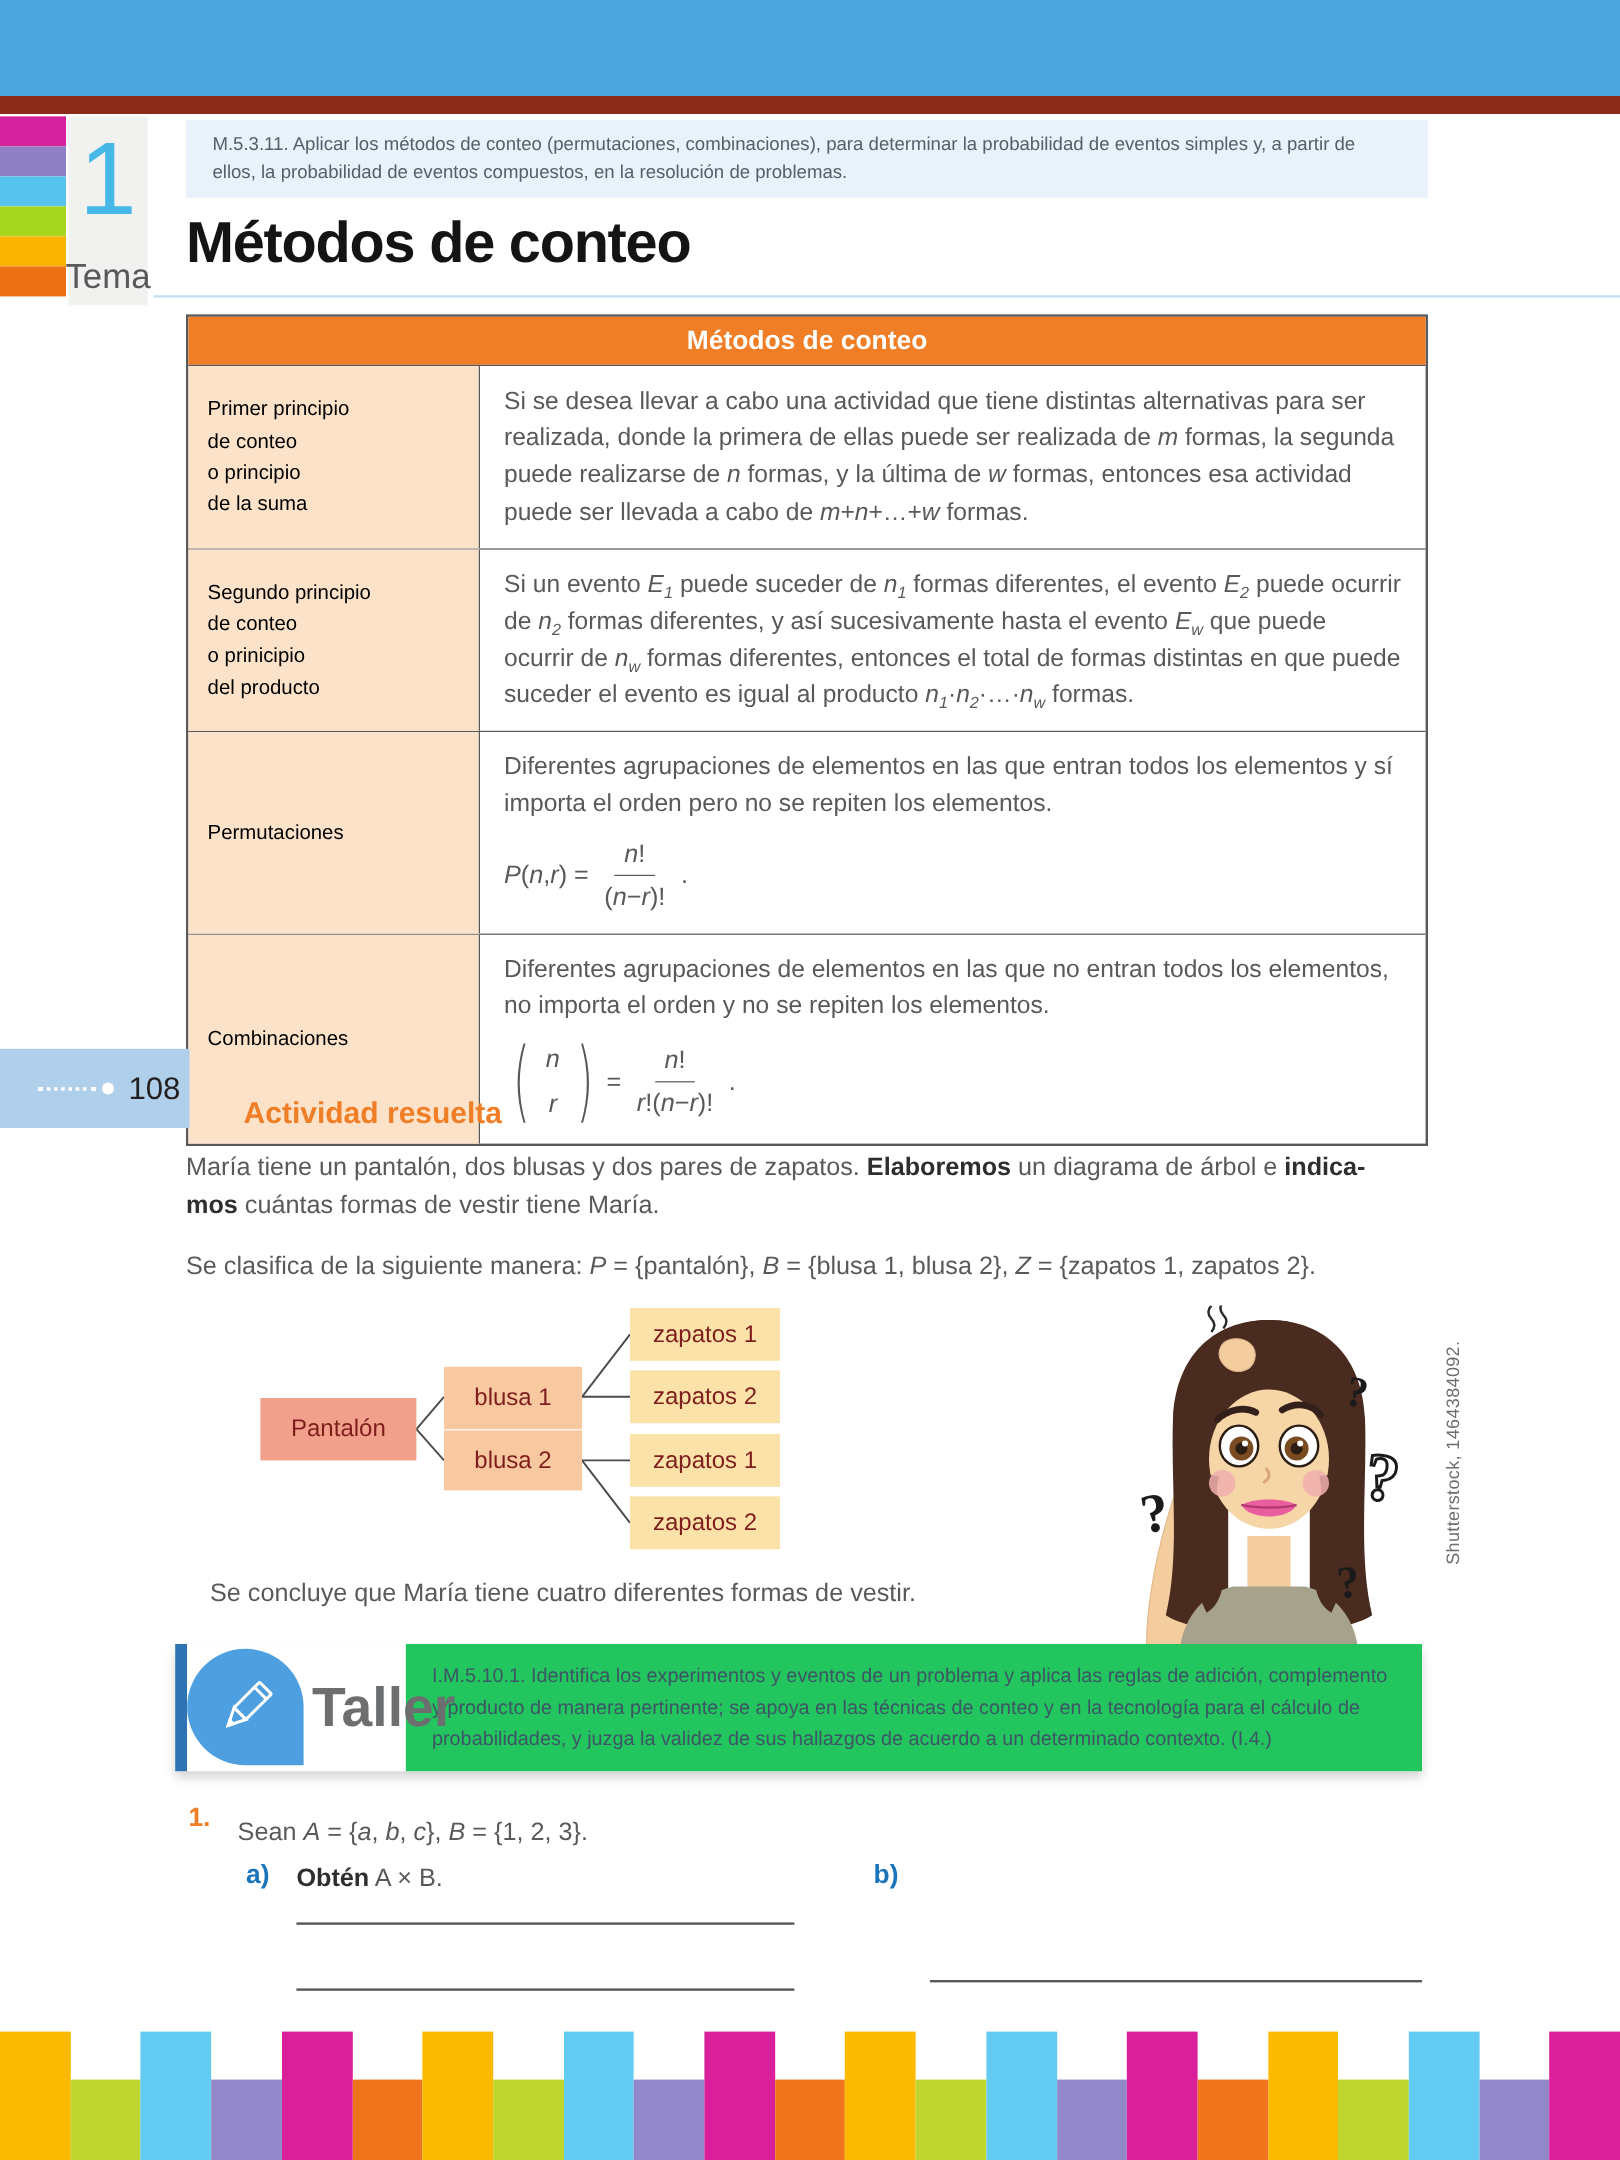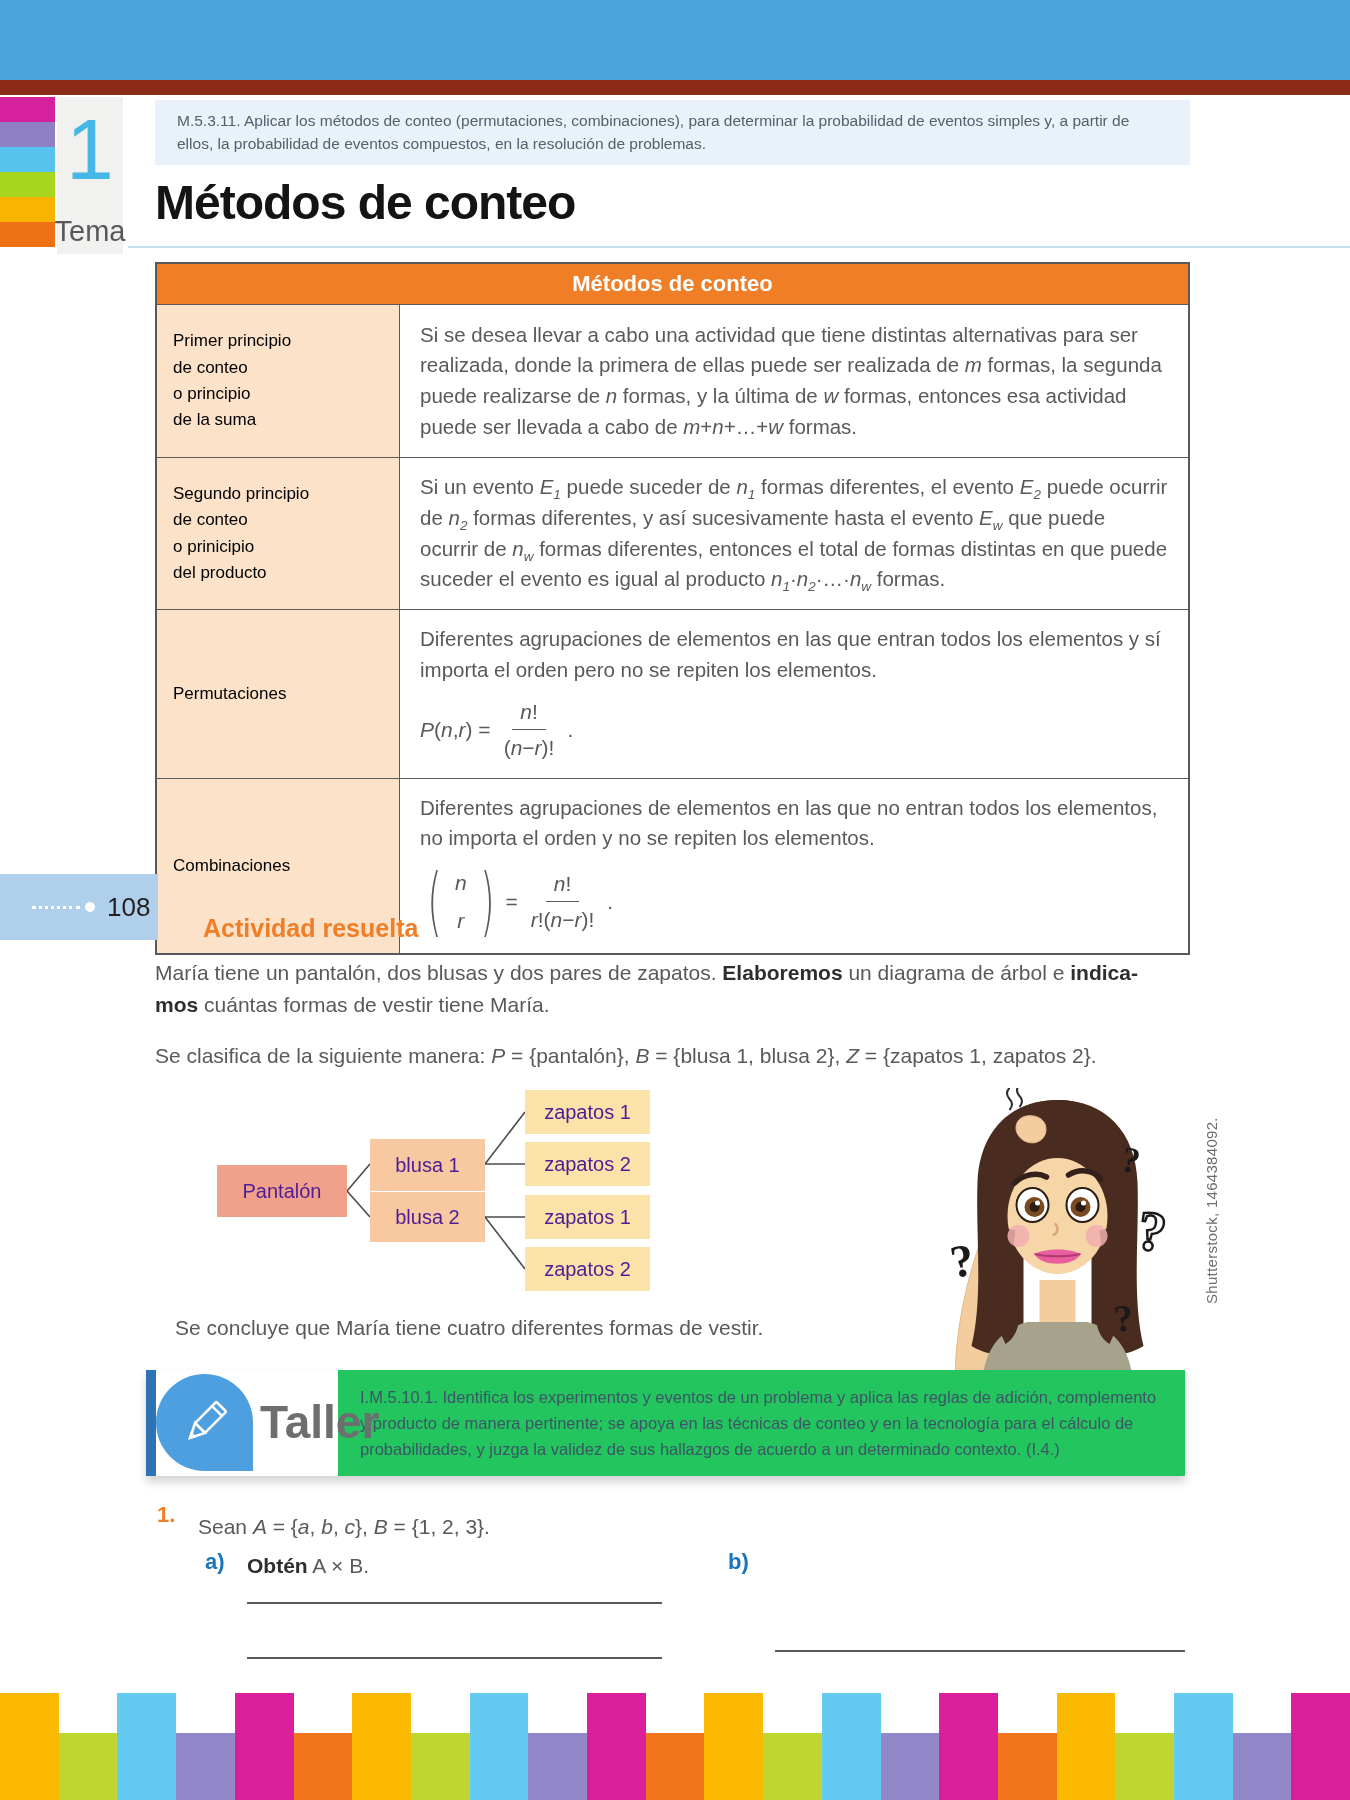--- a/index.html
+++ b/index.html
@@ -56,21 +56,21 @@
   .pdots{width:48px;border-top:3px dotted #fff;margin-left:2px;}
   .pdot{width:10px;height:10px;border-radius:50%;background:#fff;margin-left:5px;}
   .pnum{font-size:26px;color:#231F20;margin-left:12px;}
 
   .act-head{left:155px;top:914px;font-size:25px;font-weight:700;color:#F07E26;padding-left:48px;}
   .para{left:155px;width:1035px;font-size:21px;line-height:1.5;color:#58595B;}
 
   
   .tree{left:155px;top:1085px;width:700px;height:215px;}
   .tbox{position:absolute;display:flex;align-items:center;justify-content:center;
-        font-size:20px;color:#4c1d95;}
+        font-size:20px;color:#7f1d1d;}
   .tree svg{position:absolute;left:0;top:0;}
 
   .conclusion{left:175px;top:1316px;font-size:21px;color:#58595B;}
 
   
   .illus{left:925px;top:1088px;width:265px;height:284px;}
   .credit{left:1203px;top:1304px;transform:rotate(-90deg);transform-origin:0 0;
           font-size:15px;color:#6D6E70;letter-spacing:.3px;white-space:nowrap;}
 
   

